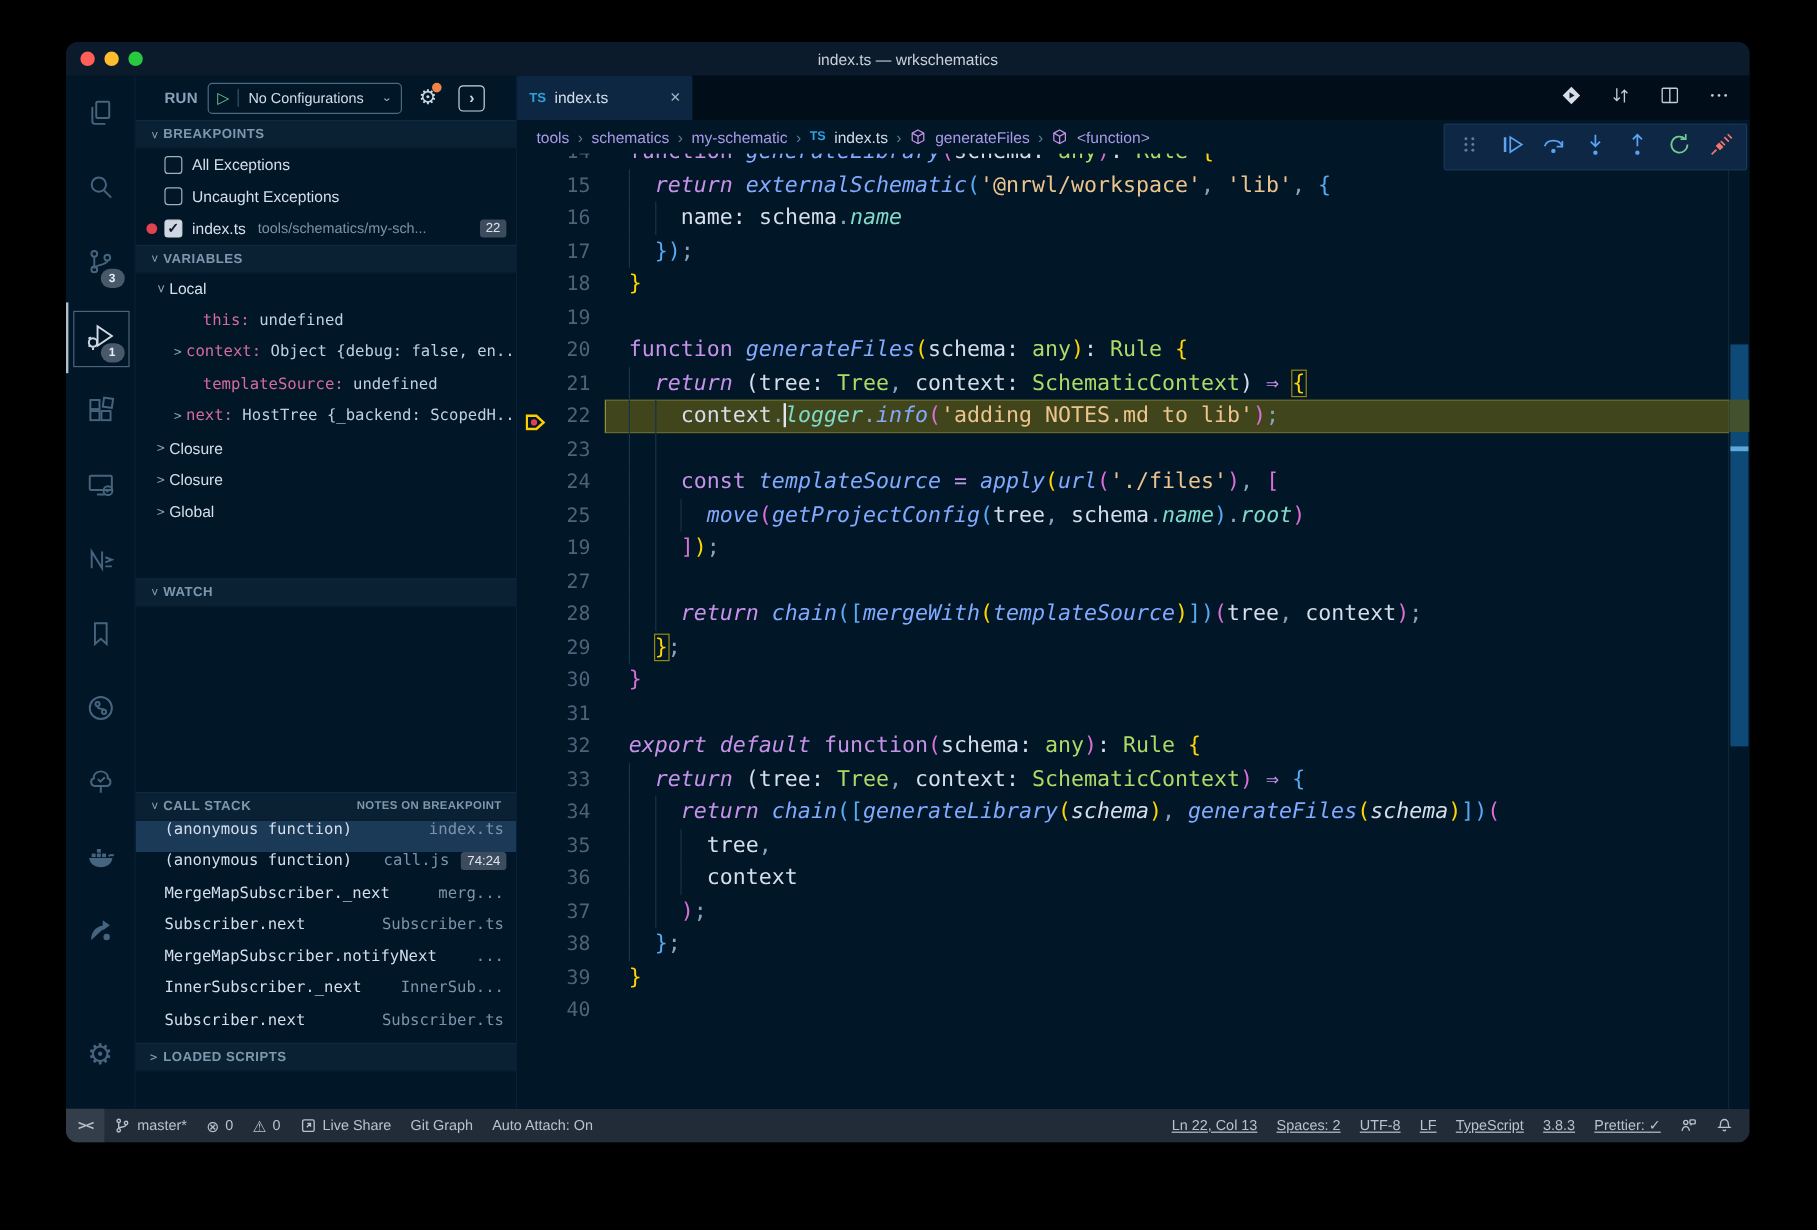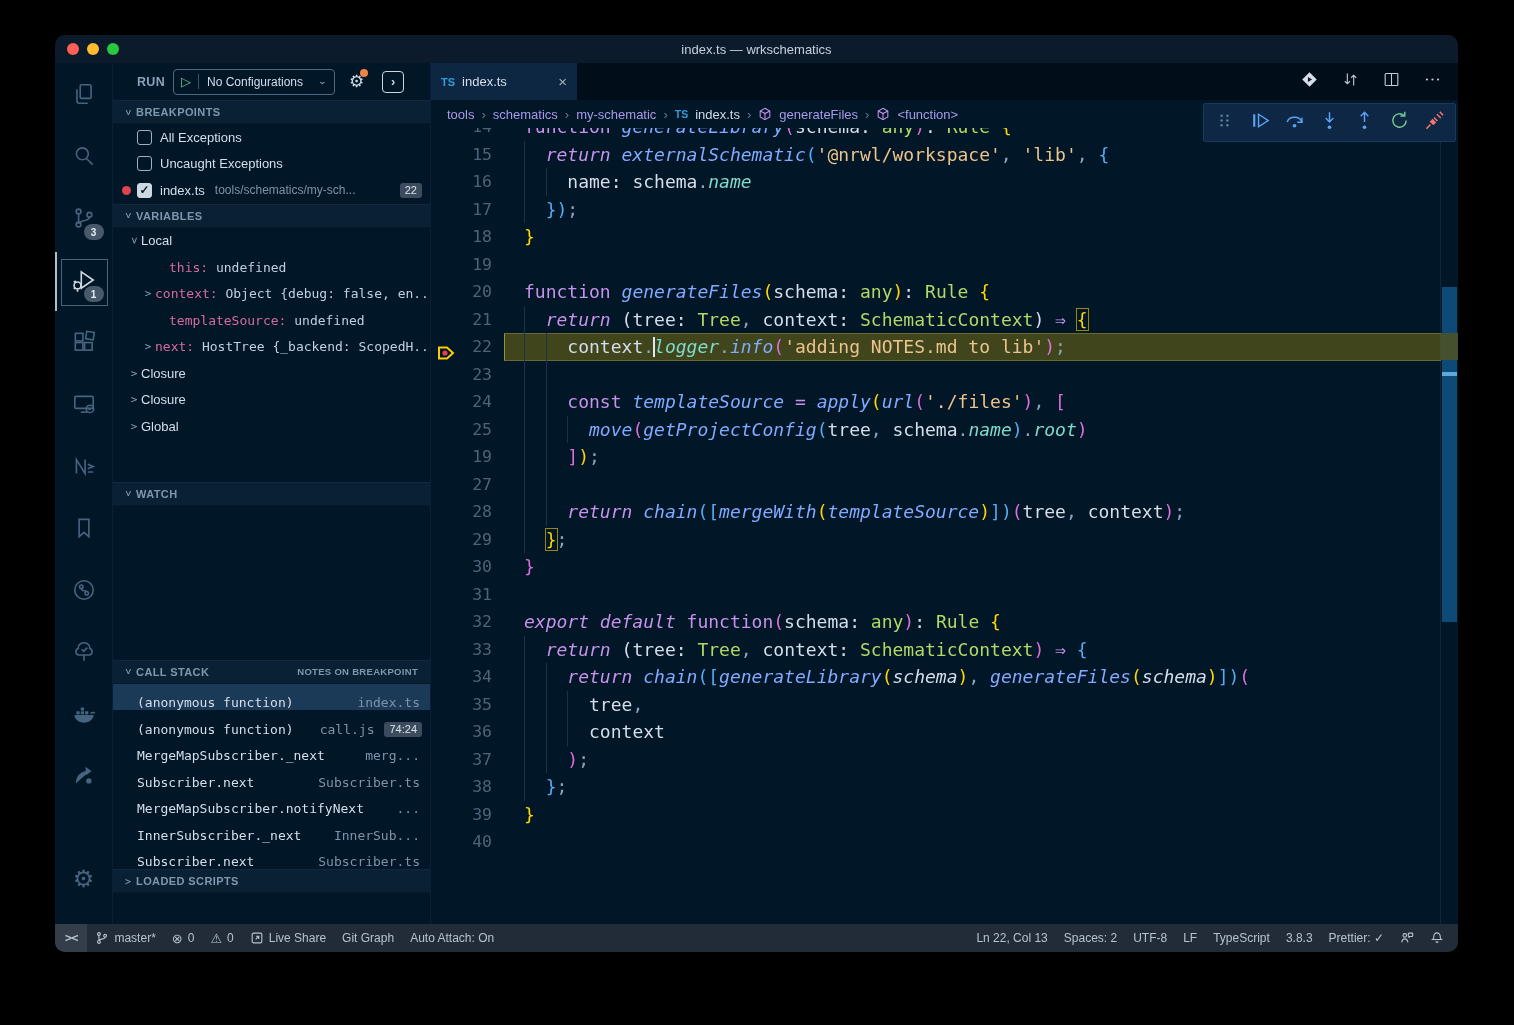--- a/index.html
+++ b/index.html
@@ -52,21 +52,21 @@
     font-family:"Liberation Sans",sans-serif;flex:none;}
   .tree-row{height:26.5px;display:flex;align-items:center;font-size:13px;color:#d6deeb;position:relative;}
   .tree-row .twisty{width:14px;text-align:center;color:#8aa0b8;font-size:11px;font-family:"DejaVu Sans Mono",monospace;flex:none;}
   .tree-row .twisty.open{display:inline-block;transform:rotate(90deg);}
   .tree-row.bold{font-weight:normal;}
   .mono-row{font-family:"DejaVu Sans Mono",monospace;font-size:13px;white-space:nowrap;overflow:hidden;}
   .vname{color:#d66ba0;}
   .vval{color:#bed0e2;}
   .watch-space{height:154px;flex:none;}
   .vars-space{height:42px;flex:none;}
-  .stack-row{height:26.5px;display:flex;align-items:flex-end;padding:0 0 0 24px;font-family:"DejaVu Sans Mono",monospace;
+  .stack-row{height:26.5px;display:flex;align-items:flex-start;padding:0 0 0 24px;font-family:"DejaVu Sans Mono",monospace;
     font-size:13px;color:#d6deeb;white-space:nowrap;}
   .stack-row .file{margin-left:auto;color:#7d93a9;padding-right:10px;overflow:hidden;}
   .stack-row.sel{background:#1b3a58;}
   
   .editor{flex:1;display:flex;flex-direction:column;min-width:0;position:relative;}
   .tabstrip{height:37px;flex:none;background:#010d19;display:flex;align-items:stretch;}
   .tab{width:146px;background:#0d2742;display:flex;align-items:center;padding:0 10px;gap:7px;box-sizing:border-box;}
   .tab .ts{color:#2f9fdc;font-size:11px;font-weight:bold;}
   .tab .lbl{color:#d6deeb;font-size:13px;flex:1;}
   .tab .close{color:#9fb0c0;font-size:15px;}
@@ -114,21 +114,21 @@
   
   .overview{position:absolute;right:0;top:0;bottom:0;width:17px;border-left:1px solid rgba(95,126,151,.16);}
   .ov-thumb{position:absolute;left:1px;right:1px;top:187px;height:335px;background:#0d4a78;}
   .ov-line{position:absolute;left:0;right:0;top:233px;height:27px;background:#44512e;}
   .ov-cursor{position:absolute;left:1px;right:1px;top:272px;height:4px;background:#5fa8dc;}
   
   .statusbar{height:28px;flex:none;background:#222c38;display:flex;align-items:center;font-size:12px;color:#b6c2cf;}
   .sb-item{display:flex;align-items:center;gap:5px;padding:0 8px;height:100%;}
   .sb-item svg{width:14px;height:14px;stroke:currentColor;fill:none;stroke-width:1.3;}
   .sb-boxed{background:#333e4a;padding:0 10px;font-weight:bold;font-family:"DejaVu Sans Mono",monospace;font-size:12px;letter-spacing:-1px;}
-  .sb-right{margin-left:auto;display:flex;height:100%;padding-right:6px;}
+  .sb-right{margin-left:auto;display:flex;height:100%;padding-right:6px;text-decoration:underline;}
   .sb-glyph{font-size:13px;}
 </style>
 </head>
 <body>
 
 <div class="window">
   <div class="titlebar">
     <div class="lights">
       <div class="light" style="background:#ff5f57"></div>
       <div class="light" style="background:#febc2e"></div>

